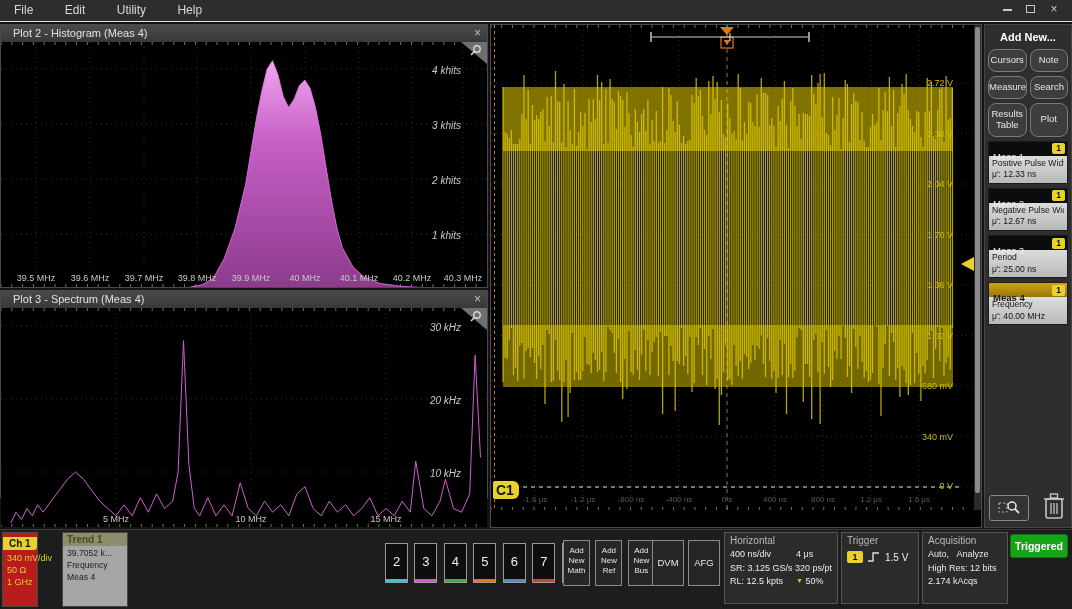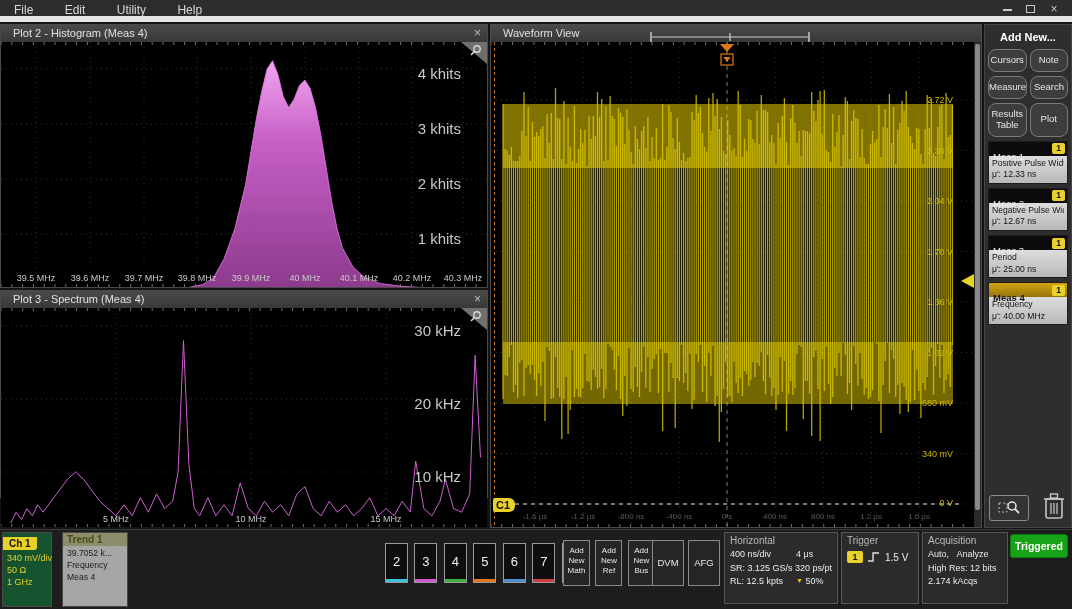--- a/index.html
+++ b/index.html
@@ -2,49 +2,49 @@
 <html><head>
 <meta charset="utf-8">
 <style>
   * { margin:0; padding:0; box-sizing:border-box; }
   html,body { width:1072px; height:609px; background:#141414; overflow:hidden;
     font-family:"Liberation Sans", sans-serif; }
   .app { position:relative; width:1072px; height:609px; background:#141414; }
 
   
   .menubar { position:absolute; top:0; left:0; width:1072px; height:22px;
-    background:#2d2d2d; border-bottom:6px solid #e5e5e5; color:#d8d8d8; font-size:12px; }
+    background:#2d2d2d; border-bottom:1px solid #e5e5e5; color:#d8d8d8; font-size:12px; }
   .mitem { display:inline-block; padding:3px 0 0 0; margin-left:28px; cursor:default; }
   .mitem:first-child { margin-left:14px; }
   .winctl { position:absolute; right:8px; top:2px; }
   .wbtn { display:inline-block; width:20px; height:16px; text-align:center; color:#c8c8c8;
     font-size:12px; line-height:15px; vertical-align:top; }
   .ic-min { display:inline-block; width:9px; height:2px; background:#c8c8c8; margin-bottom:2px; }
   .ic-max { display:inline-block; width:9px; height:8px; border:1px solid #c8c8c8; margin-top:3px; }
 
   
   .panel { position:absolute; background:#000; border:1px solid #4a4a4a; }
   .ptitle { height:17px; background:linear-gradient(#4a4a4a,#383838); color:#e0e0e0;
     font-size:11px; line-height:17px; padding-left:12px; position:relative; }
   .pclose { position:absolute; right:6px; top:0; color:#bdbdbd; font-size:12px; cursor:default; }
   .parea { position:relative; background:#000; overflow:hidden; }
 
   .hist-panel  { left:0;   top:24px;  width:488px; height:264px; }
   .spec-panel  { left:0;   top:290px; width:488px; height:208px; }
   .wave-panel  { left:490px;top:24px; width:492px; height:504px; }
 
   .axlab { position:absolute; color:#c9c9c9; font-size:9px; transform:translateX(-50%); white-space:nowrap; }
-  .aylab { position:absolute; color:#c9c9c9; font-size:15px; right:26px; text-align:right; white-space:nowrap; }
+  .aylab { position:absolute; color:#c9c9c9; font-size:10px; right:26px; text-align:right; white-space:nowrap;font-style:italic; }
   .corner-zoom { position:absolute; top:0; right:0; width:26px; height:22px; }
 
   
   .vlab { position:absolute; color:#cdb900; font-size:9px; right:28px; text-align:right; white-space:nowrap; }
   .tlab { position:absolute; color:#5a5a5a; font-size:8px; transform:translateX(-50%); white-space:nowrap; }
   .zerolab { position:absolute; color:#cdb900; font-size:9px; }
-  .c1badge { position:absolute; left:2px; background:#e8d22a; color:#111; font-size:11px; font-weight:bold;
+  .c1badge { position:absolute; left:2px; background:#e8d22a; color:#111; font-size:14px; font-weight:bold;
     padding:1px 5px 1px 3px; border-radius:2px 6px 6px 2px; }
   .vscroll { position:absolute; right:0; top:0; width:7px; height:100%; background:#2a2a2a; }
   .vscroll .thumb { position:absolute; top:2px; left:1px; width:5px; height:96%; background:#8a8a8a; border-radius:2px; }
   .scrollind { position:absolute; top:0; left:0; pointer-events:none; }
 
   
   .splitter { position:absolute; left:982px; top:280px; color:#9a9a9a; font-size:13px; letter-spacing:0; line-height:5px; }
 
   
   .sidebar { position:absolute; left:984px; top:24px; width:88px; height:504px; background:#2e2e2e;
@@ -62,21 +62,21 @@
   .meas-body { background:linear-gradient(#dcdcdc,#b9b9b9); color:#141414; font-size:8.6px;
     padding:2px 3px; line-height:1.35; }
   .meas-body div { white-space:nowrap; overflow:hidden; }
   .sb-tools { position:absolute; bottom:6px; left:4px; right:4px; display:flex; justify-content:space-between; align-items:flex-end; }
   .zoom-btn { width:40px; height:26px; background:#333; border:1px solid #8a8a8a; border-radius:3px;
     display:flex; align-items:center; justify-content:center; }
 
   
   .toolbar { position:absolute; left:0; top:529px; width:1072px; height:80px; background:#1d1d1d;
     border-top:1px solid #3a3a3a; }
-  .ch1card { position:absolute; left:2px; top:2px; width:50px; height:75px; background:#14532d;
+  .ch1card { position:absolute; left:2px; top:2px; width:36px; height:75px; background:#b91c1c;
     border:1px solid #4a4a4a; }
   .ch1chip { display:inline-block; background:#e8d22a; color:#111; font-size:10px; font-weight:bold;
     padding:1px 6px; border-radius:0 0 3px 0; }
   .ch1card .ln { color:#e3cf2e; font-size:9px; padding:2px 0 0 4px; white-space:nowrap; }
   .trendcard { position:absolute; left:62px; top:2px; width:66px; height:75px; background:#b2b2b2;
     border:1px solid #4a4a4a; opacity:.92; }
   .trendhead { background:#979775; color:#4e4e12; font-size:10px; font-weight:bold; padding:1px 4px; }
   .trendcard .ln { color:#202020; font-size:8.6px; padding:2px 0 0 4px; white-space:nowrap; }
 
   .chbtns { position:absolute; left:385px; top:13px; }
@@ -384,23 +384,20 @@
         <svg width="26" height="22">
             <polygon points="26,0 26,22 0,0" fill="#6f6f6f"></polygon>
           <circle cx="16" cy="7" r="3.2" fill="none" stroke="#d9d9d9" stroke-width="1.4"></circle>
           <line x1="13.5" y1="9.5" x2="10" y2="13" stroke="#d9d9d9" stroke-width="1.6"></line>
           </svg>
       </div>
     </div>
   </div>
 
   <div class="panel wave-panel">
-    <div class="ptitle">
-      <span>Waveform View</span>
-    </div>
     <div class="parea" style="width:490px;height:485px;">
       <svg id="wave-svg" width="483" height="485">
           <line class="gl" x1="44" y1="0" x2="44" y2="485"></line>
           <line class="gl" x1="92" y1="0" x2="92" y2="485"></line>
           <line class="gl" x1="140" y1="0" x2="140" y2="485"></line>
           <line class="gl" x1="188" y1="0" x2="188" y2="485"></line>
           <line class="gl" x1="284" y1="0" x2="284" y2="485"></line>
           <line class="gl" x1="332" y1="0" x2="332" y2="485"></line>
           <line class="gl" x1="380" y1="0" x2="380" y2="485"></line>
           <line class="gl" x1="428" y1="0" x2="428" y2="485"></line>

